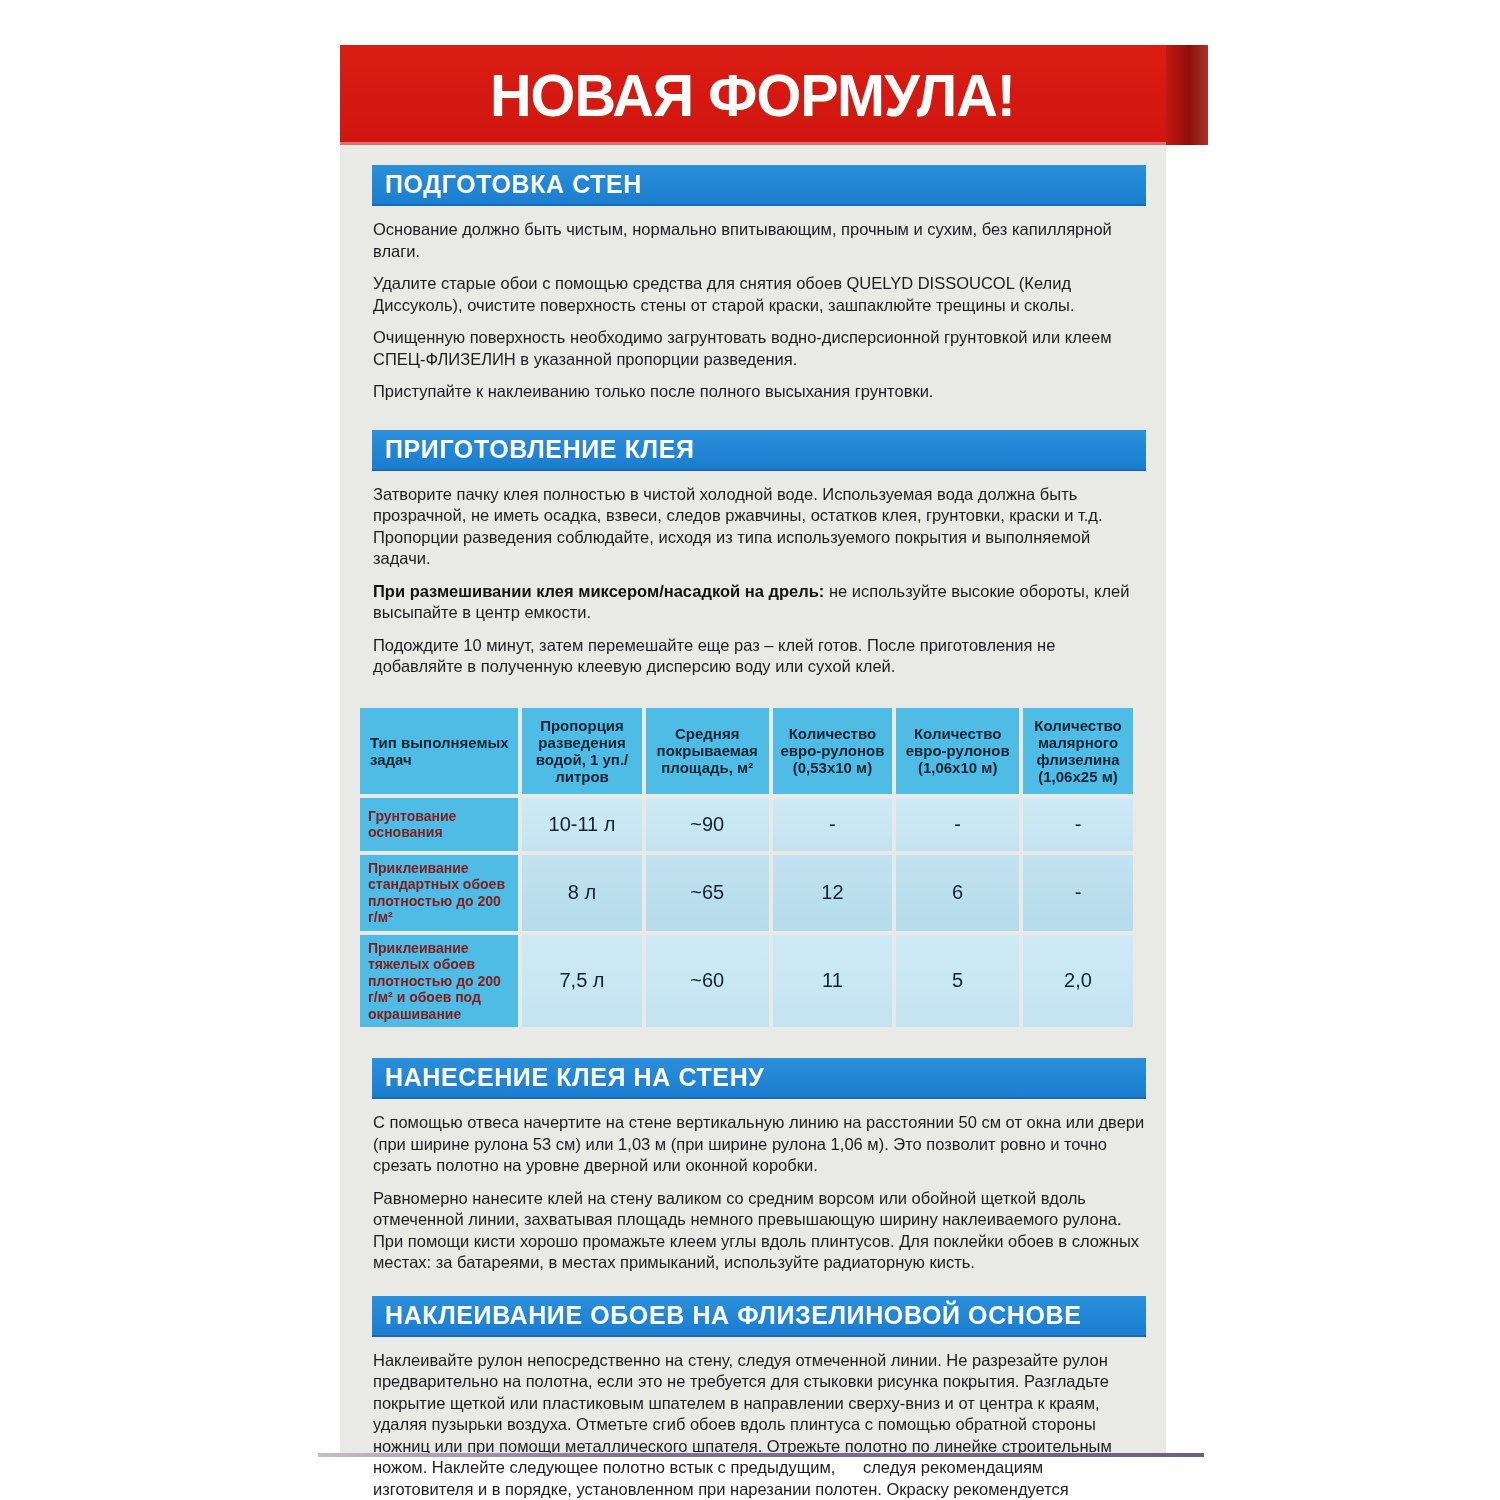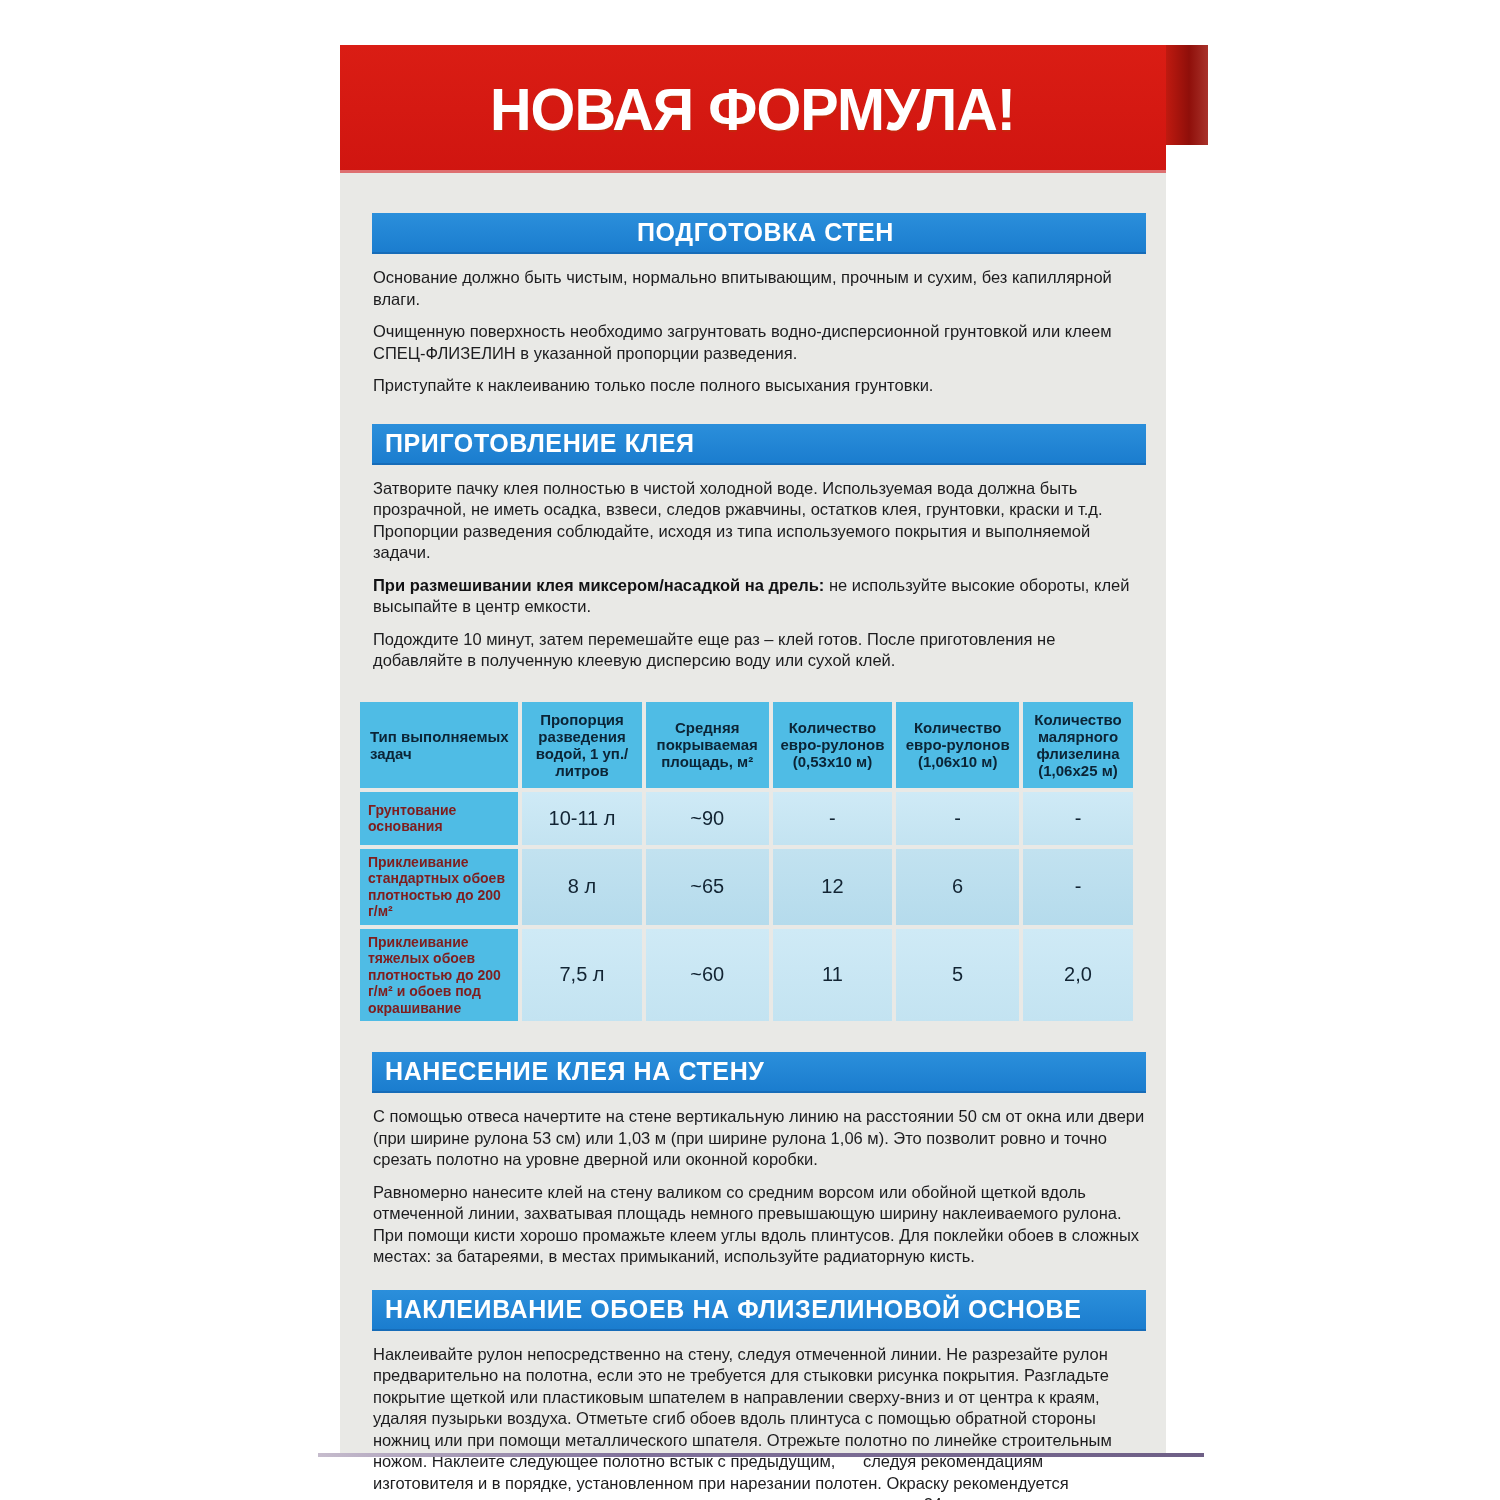--- a/index.html
+++ b/index.html
@@ -10,21 +10,21 @@
   }
   .card{
     position:absolute;left:340px;top:45px;width:826px;height:1408px;
     background:#e9e9e6;
   }
   .card::after{ 
     content:"";position:absolute;left:-22px;right:-38px;bottom:-4px;height:4px;
     background:linear-gradient(90deg,#c6bccd,#80719b 35%,#6e5f86);
   }
   .banner{
-    position:relative;height:128px;
+    position:relative;height:100px;
     background:linear-gradient(180deg,#da1d14 0%,#d01510 100%);
     display:flex;align-items:center;justify-content:center;
   }
   .banner::after{content:"";position:absolute;left:0;right:0;bottom:0;height:3px;background:#e9b9c0;opacity:.55;}
   .banner-title{
     color:#ffffff;font-weight:bold;font-size:60px;letter-spacing:-1px;
     transform:scaleX(.96);
     text-shadow:0 2px 1px rgba(150,90,0,.25);
     white-space:nowrap;
   }
@@ -32,21 +32,21 @@
     position:absolute;right:-42px;top:0;width:42px;height:100px;
     background:linear-gradient(90deg,#bf1a10,#8f0f0a 55%,#a8322a);
   }
   .content{padding:0 20px 0 32px;}
   .bar{
     background:linear-gradient(180deg,#2b8fdb,#1a7cce);
     color:#fff;font-weight:bold;font-size:25px;letter-spacing:.6px;
     padding:5px 0 7px 13px;
     box-shadow:inset 0 -2px 0 rgba(10,60,120,.25);
   }
-  .bar.first{margin-top:40px;text-align:center;}
+  .bar.first{margin-top:20px;}
   .bar.mt27{margin-top:27px;}
   .bar.mt22{margin-top:22px;}
   p.body{
     margin:11px 0 0 1px;font-size:16.5px;line-height:21.5px;color:#1c1c1e;
   }
   .bar + p.body{margin-top:13px;}
   p.body strong{color:#121214;}
   .prewrap{white-space:pre-wrap;}
   table.dilution{
     margin:26px 0 0 -16px;width:781px;
@@ -75,20 +75,21 @@
 
   <div class="banner">
     <div class="banner-title">НОВАЯ ФОРМУЛА!</div>
     <div class="banner-edge"></div>
   </div>
 
   <div class="content">
 
     <div class="bar first">ПОДГОТОВКА СТЕН</div>
     <p class="body">Основание должно быть чистым, нормально впитывающим, прочным и сухим, без капиллярной влаги.</p>
+    <p class="body">Удалите старые обои с помощью средства для снятия обоев QUELYD DISSOUCOL (Келид Диссуколь), очистите поверхность стены от старой краски, зашпаклюйте трещины и сколы.</p>
     <p class="body">Очищенную поверхность необходимо загрунтовать водно-дисперсионной грунтовкой или клеем СПЕЦ-ФЛИЗЕЛИН в указанной пропорции разведения.</p>
     <p class="body">Приступайте к наклеиванию только после полного высыхания грунтовки.</p>
 
     <div class="bar mt27">ПРИГОТОВЛЕНИЕ КЛЕЯ</div>
     <p class="body">Затворите пачку клея полностью в чистой холодной воде. Используемая вода должна быть прозрачной, не иметь осадка, взвеси, следов ржавчины, остатков клея, грунтовки, краски и т.д. Пропорции разведения соблюдайте, исходя из типа используемого покрытия и выполняемой задачи.</p>
     <p class="body"><strong>При размешивании клея миксером/насадкой на дрель:</strong><span> не используйте высокие обороты, клей высыпайте в центр емкости.</span></p>
     <p class="body">Подождите 10 минут, затем перемешайте еще раз – клей готов. После приготовления не добавляйте в полученную клеевую дисперсию воду или сухой клей.</p>
 
     <table class="dilution">
       <colgroup>

